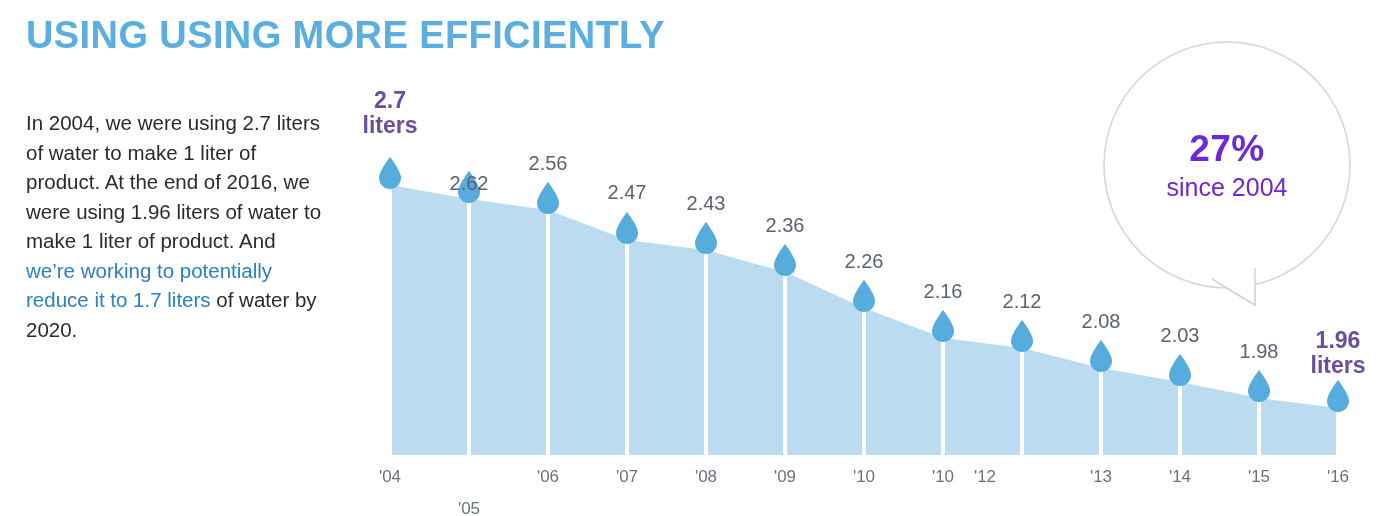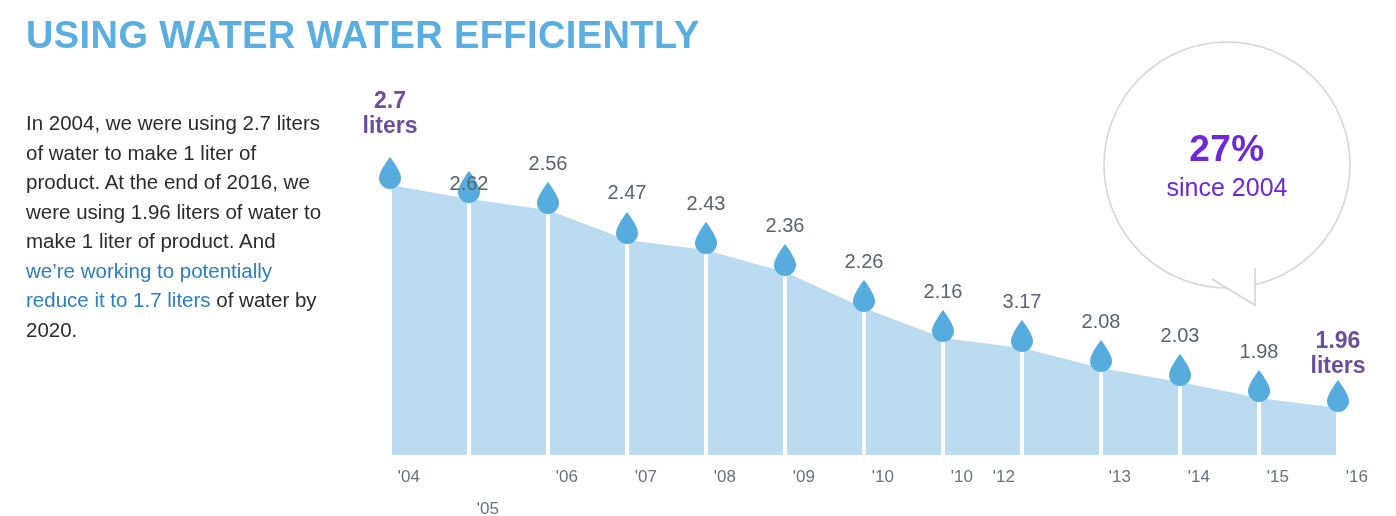--- a/index.html
+++ b/index.html
@@ -47,21 +47,21 @@
     position: absolute;
     left: 0;
     top: 0;
     width: 1396px;
     height: 368px;
   }
   .axis-label {
     position: absolute;
     font-size: 17px;
     color: #6A727E;
-    text-align: right;
+    text-align: center;
     width: 60px;
     transform: translateX(-30px);
     top: 467px;
   }
   .val-label {
     position: absolute;
     font-size: 20px;
     color: #5A6370;
     text-align: center;
     width: 90px;
@@ -103,21 +103,21 @@
     letter-spacing: 0.5px;
     margin-bottom: 2px;
   }
   #callout-l1, #callout-l2 {
     font-size: 25px;
   }
 </style>
 </head>
 <body>
 
-<div id="title">USING WATER WATER EFFICIENTLY</div>
+<div id="title">USING USING MORE EFFICIENTLY</div>
 
 <div id="intro"><span>In 2004, we were using 2.7 liters of water to make 1 liter of product. At the end of 2016, we were using 1.96 liters of water to make 1 liter of product. And </span><span class="link">we’re working to potentially reduce it to 1.7 liters</span><span> of water by 2020.</span></div>
 
 <div id="chart">
 
   <svg width="1396" height="516" style="position:absolute;left:0;top:0;">
     <defs>
 
       <g id="droplet">
         <path d="M 0,-19 C 0,-19 -11,-5 -11,2 A 11,11 0 1,0 11,2 C 11,-5 0,-19 0,-19 Z" fill="#55ACDD"></path>
@@ -187,21 +187,21 @@
     <div>2.7</div>
     <div>liters</div>
   </div>
   <div class="val-label" style="left:469px; top:140px;margin-top:32px;">2.62</div>
   <div class="val-label" style="left:548px; top:152px;">2.56</div>
   <div class="val-label" style="left:627px; top:181px;">2.47</div>
   <div class="val-label" style="left:706px; top:192px;">2.43</div>
   <div class="val-label" style="left:785px; top:214px;">2.36</div>
   <div class="val-label" style="left:864px; top:250px;">2.26</div>
   <div class="val-label" style="left:943px; top:280px;">2.16</div>
-  <div class="val-label" style="left:1022px; top:290px;">3.17</div>
+  <div class="val-label" style="left:1022px; top:290px;">2.12</div>
   <div class="val-label" style="left:1101px; top:310px;">2.08</div>
   <div class="val-label" style="left:1180px; top:324px;">2.03</div>
   <div class="val-label" style="left:1259px; top:340px;">1.98</div>
   <div class="val-label accent" style="left:1338px; top:328px;text-align:center;">
     <div>1.96</div>
     <div>liters</div>
   </div>
 
   <div class="axis-label" style="left:390px;">'04</div>
   <div class="axis-label" style="left:469px;margin-top:32px;">'05</div>

